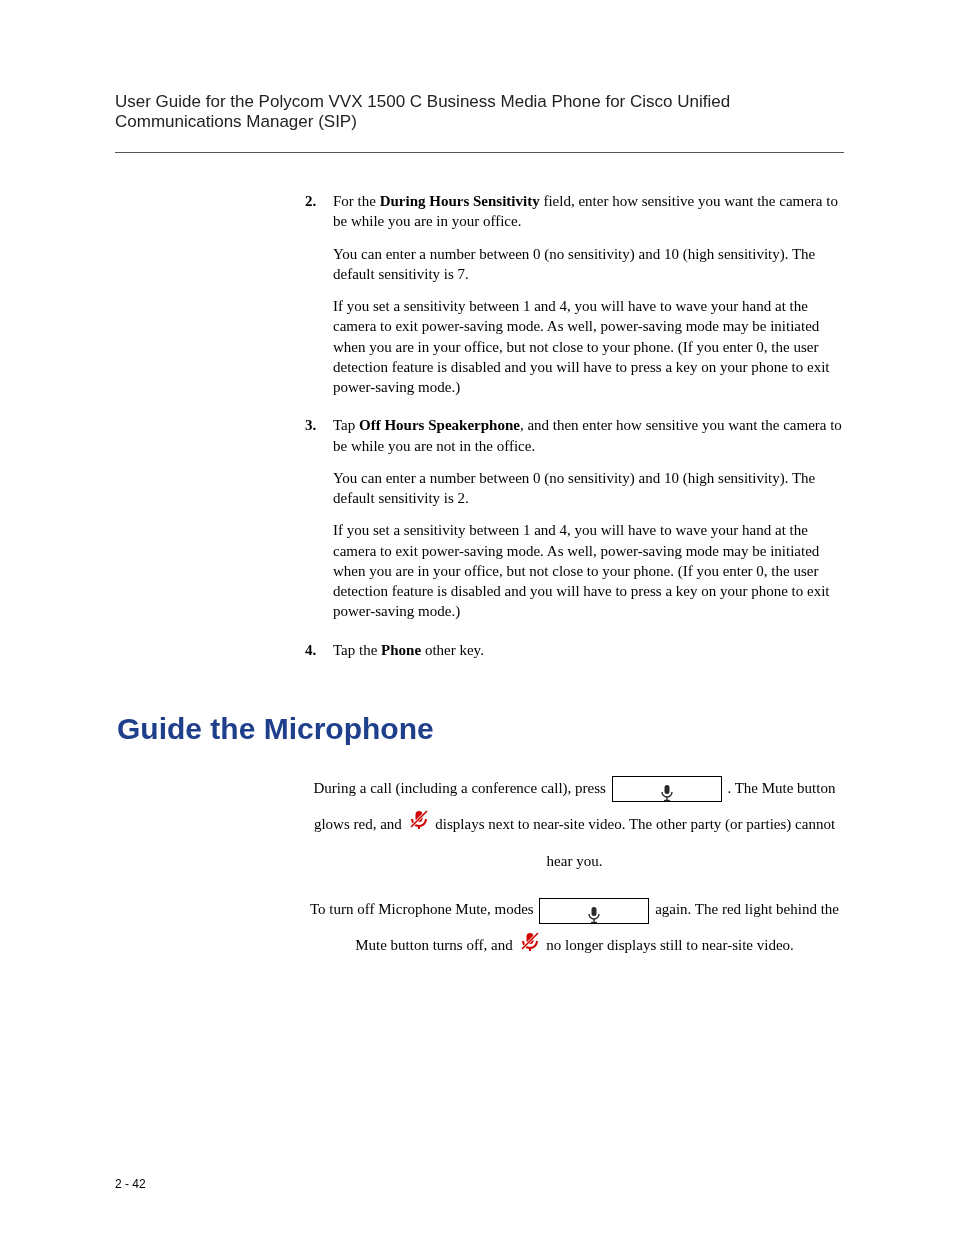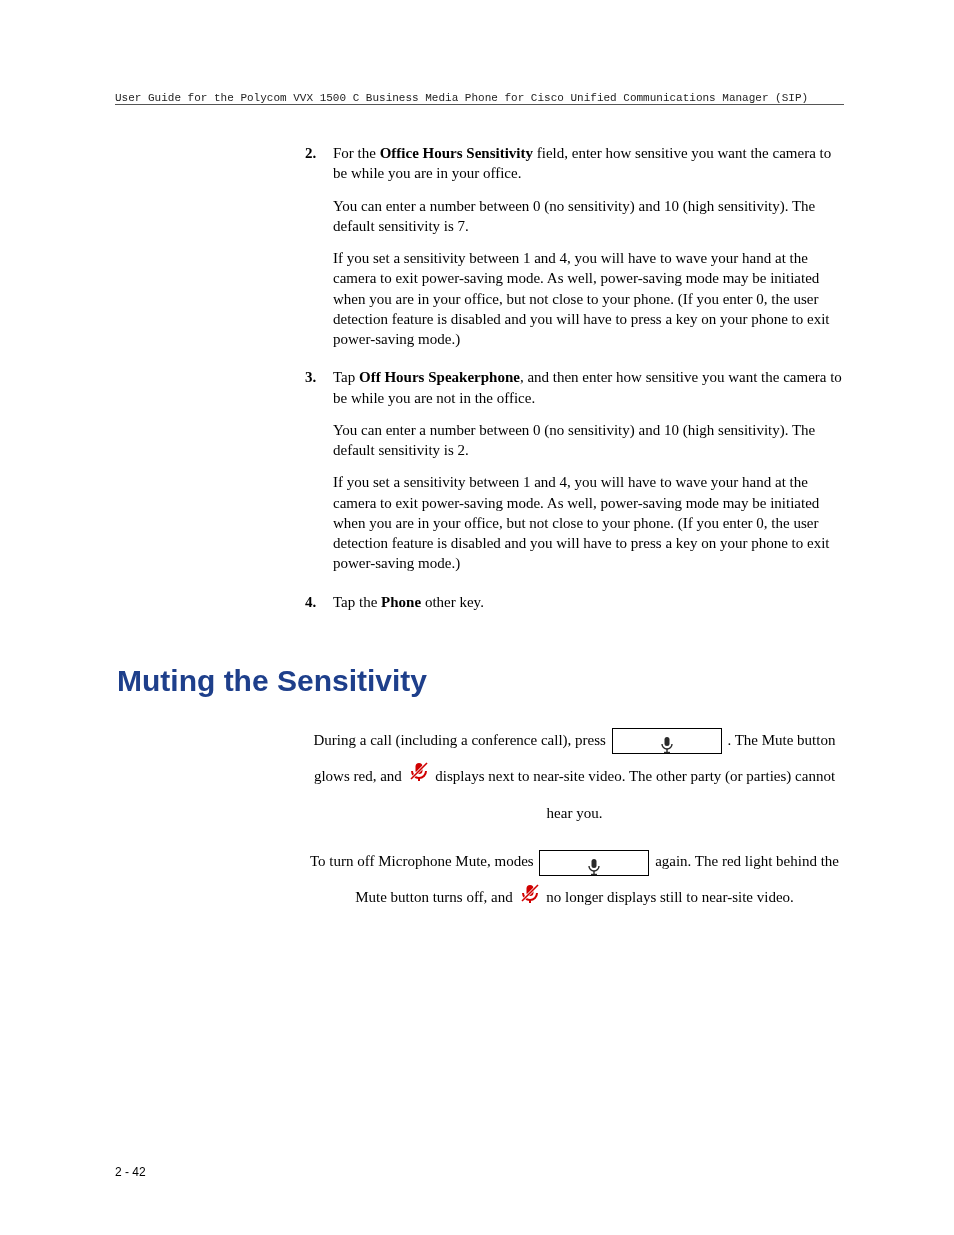--- a/index.html
+++ b/index.html
@@ -9,24 +9,24 @@
     font-family: "Palatino Linotype", "Book Antiqua", Palatino, serif;
     color: #000000;
     width: 954px;
     height: 1235px;
     position: relative;
   }
   .page {
     padding: 92px 110px 0 115px;
   }
   .running-header {
-    font-size: 11px;
+    font-size: 17px;
     color: #222;
-    margin-bottom: 0;
-    font-family: Liberation Mono, monospace;
+    margin-bottom: 20px;
+    font-family: Liberation Sans, sans-serif;
   }
   .rule {
     border-top: 1.5px solid #555;
     margin-bottom: 38px;
   }
   .content {
     margin-left: 190px;
     font-size: 15px;
     line-height: 1.35;
   }
@@ -74,41 +74,41 @@
     position: relative;
     top: 2px;
   }
   .mic-muted-icon {
     display: inline-block;
     vertical-align: middle;
     margin: 0 2px;
   }
   .page-num {
     position: absolute;
-    bottom: 56px;
+    bottom: 44px;
     left: 115px;
     font-size: 12px;
     font-family: "Trebuchet MS", "Lucida Sans", sans-serif;
   }
   b { font-weight: bold; }
 </style>
 </head>
 <body>
 
 <div class="page">
   <div class="running-header">User Guide for the Polycom VVX 1500 C Business Media Phone for Cisco Unified Communications Manager (SIP)</div>
   <div class="rule"></div>
 
   <div class="content">
 
     <div class="list-item">
       <div class="list-num">2.</div>
       <div class="list-body">
         <p>
-          <span>For the </span><b>Office Hours Sensitivity</b><span> field, enter how sensitive you want the camera to be while you are in your office.</span>
+          <span>For the </span><b>During Hours Sensitivity</b><span> field, enter how sensitive you want the camera to be while you are in your office.</span>
         </p>
         <p>You can enter a number between 0 (no sensitivity) and 10 (high sensitivity). The default sensitivity is 7.</p>
         <p>If you set a sensitivity between 1 and 4, you will have to wave your hand at the camera to exit power-saving mode. As well, power-saving mode may be initiated when you are in your office, but not close to your phone. (If you enter 0, the user detection feature is disabled and you will have to press a key on your phone to exit power-saving mode.)</p>
       </div>
     </div>
 
     <div class="list-item">
       <div class="list-num">3.</div>
       <div class="list-body">
         <p>
@@ -122,21 +122,21 @@
     <div class="list-item">
       <div class="list-num">4.</div>
       <div class="list-body">
         <p>
           <span>Tap the </span><b>Phone</b><span> other key.</span>
         </p>
       </div>
     </div>
   </div>
 
-  <div class="section-heading">Muting the Sensitivity</div>
+  <div class="section-heading">Guide the Microphone</div>
 
   <div class="content">
     <p class="inline-para flowline">
       <span>During a call (including a conference call), press </span>
       <span class="btn-box">
         <svg width="14" height="18" viewBox="0 0 14 18">
           <rect x="4.5" y="1" width="5" height="9" rx="2.5" fill="#2a2a2a"></rect>
           <path d="M2 8 a5 5 0 0 0 10 0" stroke="#2a2a2a" stroke-width="1.4" fill="none"></path>
           <line x1="7" y1="13" x2="7" y2="16" stroke="#2a2a2a" stroke-width="1.4"></line>
           <line x1="4" y1="16.5" x2="10" y2="16.5" stroke="#2a2a2a" stroke-width="1.4"></line>

